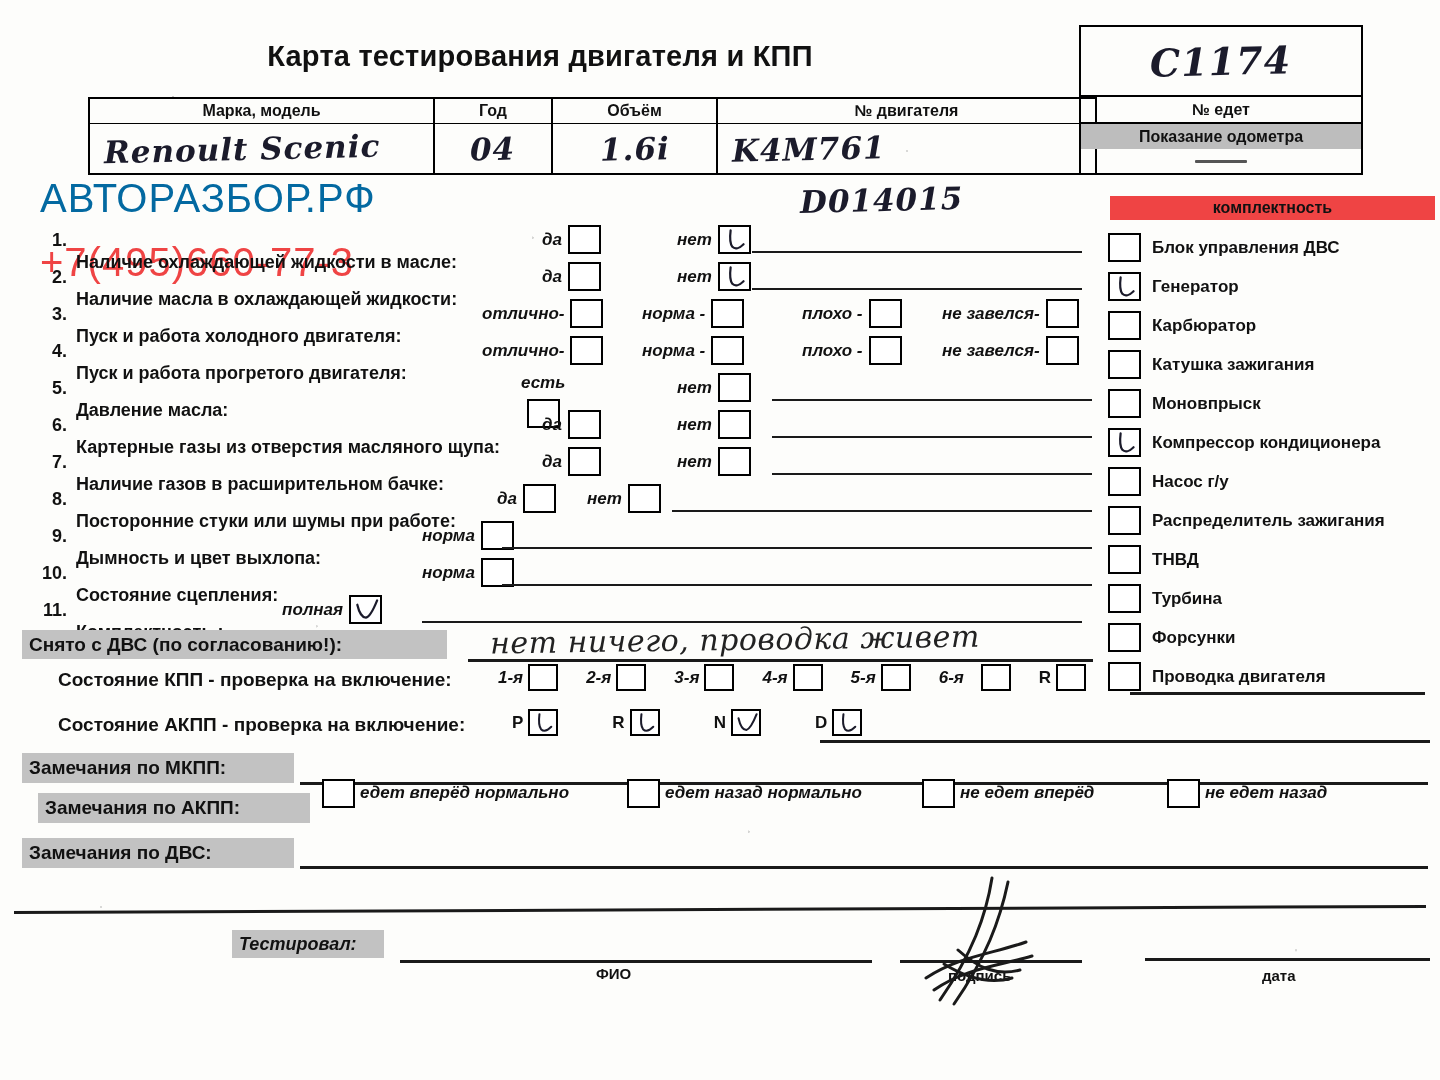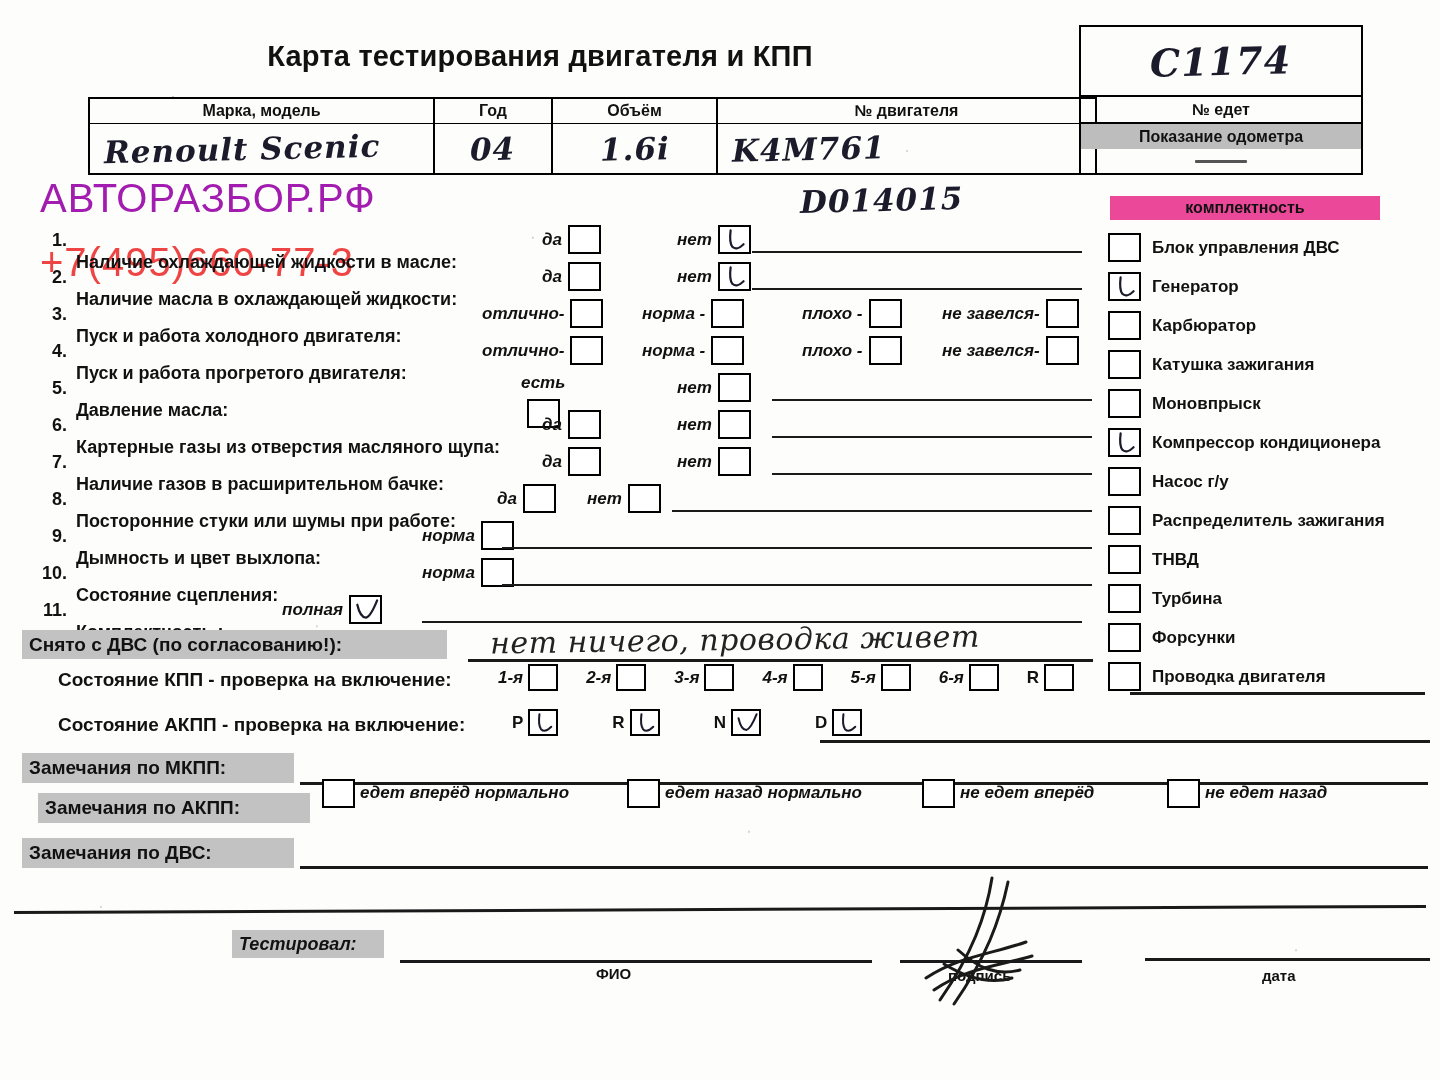--- a/index.html
+++ b/index.html
@@ -24,21 +24,21 @@
       radial-gradient(circle at 63% 14%, rgba(70,70,70,.2) 0 1px, transparent 1.3px),
       radial-gradient(circle at 81% 41%, rgba(70,70,70,.22) 0 1px, transparent 1.3px),
       radial-gradient(circle at 22% 58%, rgba(70,70,70,.2) 0 1px, transparent 1.3px),
       radial-gradient(circle at 52% 77%, rgba(70,70,70,.22) 0 1px, transparent 1.3px),
       radial-gradient(circle at 90% 88%, rgba(70,70,70,.2) 0 1px, transparent 1.3px),
       radial-gradient(circle at 7% 84%, rgba(70,70,70,.2) 0 1px, transparent 1.3px);
   }
   .watermark {
     position:absolute; left:40px; top:176px;
     font-size:40px; letter-spacing:1px;
-    color:#a21caf; font-weight:400;
+    color:#0369a1; font-weight:400;
     white-space:nowrap; pointer-events:none;
     font-family:"Liberation Sans", sans-serif;
   }
   .watermark.two { top:240px; color:#ef4444; }
 
   .title {
     position:absolute; left:0; top:40px; width:1080px;
     text-align:center;
     font-size:29px; font-weight:bold; letter-spacing:.2px;
   }
@@ -92,22 +92,22 @@
   .optlbl { font-size:17px; font-style:italic; font-weight:bold; white-space:nowrap; }
   .box { width:33px; height:29px; border:2px solid #000; background:#fff;
          position:relative; flex:none; }
   .box.sm { width:30px; height:27px; }
   .line { position:absolute; height:2px; background:#1a1a1a; }
 
   .tick { position:absolute; left:0; top:0; width:100%; height:100%; }
 
   
   .kompl-hdr {
-    position:absolute; left:1110px; top:196px; width:270px; height:24px;
-    background:#ec4899; display:flex; align-items:center; justify-content:center;
+    position:absolute; left:1110px; top:196px; width:325px; height:24px;
+    background:#ef4444; display:flex; align-items:center; justify-content:center;
     font-size:16px; font-weight:bold;
   }
   .kompl { position:absolute; left:1108px; top:228px; width:332px; }
   .krow { height:39px; display:flex; align-items:center; gap:11px; }
   .klbl { font-size:17px; font-weight:bold; white-space:nowrap; }
 
   
   .band {
     position:absolute; background:#c2c2c2;
     display:flex; align-items:center; padding-left:7px;
@@ -437,21 +437,21 @@
         <span class="box sm"></span>
       </span>
       <span style="display: flex; align-items: center; gap: 5px; margin-right: 28px;">
         <span class="gearlbl">4-я</span>
         <span class="box sm"></span>
       </span>
       <span style="display: flex; align-items: center; gap: 5px; margin-right: 28px;">
         <span class="gearlbl">5-я</span>
         <span class="box sm"></span>
       </span>
-      <span style="display: flex; align-items: center; gap: 5px; margin-right: 28px;">
+      <span style="display: flex; align-items: center; gap: 17px; margin-right: 28px;">
         <span class="gearlbl">6-я</span>
         <span class="box sm"></span>
       </span>
       <span style="display: flex; align-items: center; gap: 5px; margin-right: 28px;">
         <span class="gearlbl up">R</span>
         <span class="box sm"></span>
       </span>
     </div>
   <div class="rule" style="left:1130px;top:692px;width:295px;height:3px;"></div>
 

